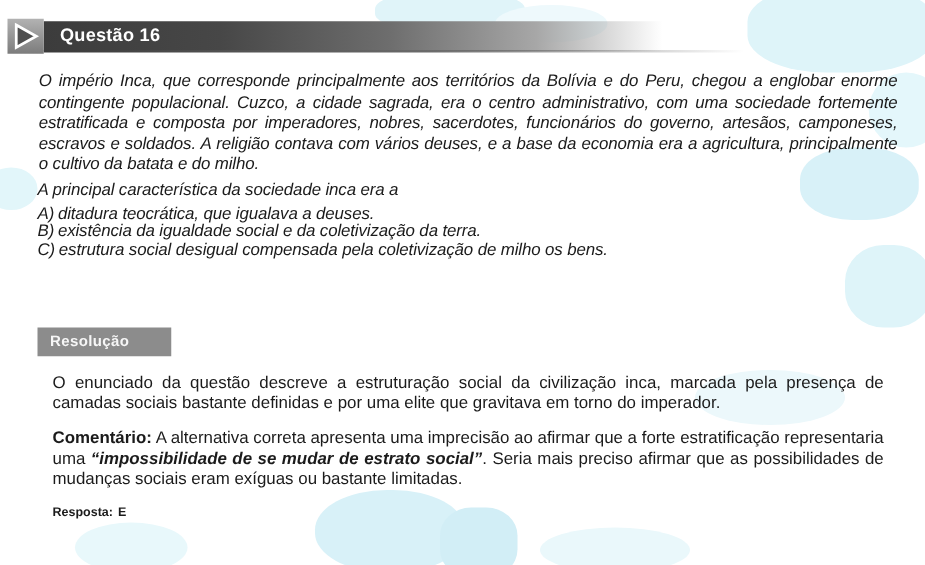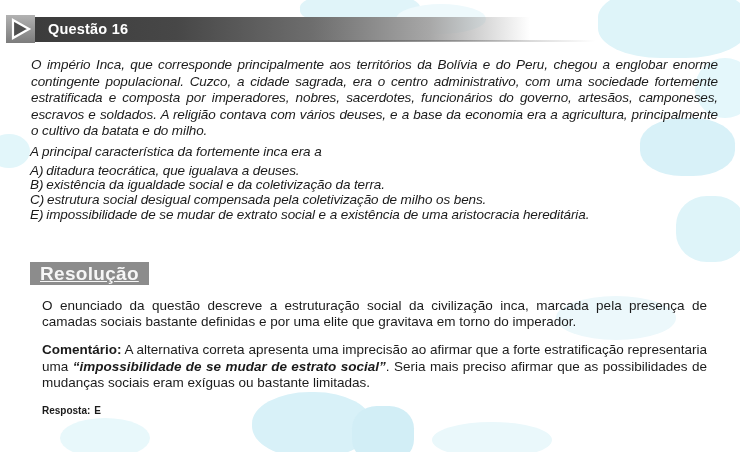--- a/index.html
+++ b/index.html
@@ -44,22 +44,22 @@
     margin:1px;font-style:italic;text-align:justify;font-weight:500;
   }
   .stem{margin:4px 0 0 0;font-style:italic;font-weight:500;}
   .alts{margin-top:3px;}
   .alt{font-style:italic;line-height:14.7px;font-weight:500;}
   .alt .alt-letter{margin-right:3px;}
   
   .resolution{position:absolute;left:30px;right:21px;top:262px;z-index:1;}
   .res-box{
     display:inline-block;background:#8c8c8c;color:#f6f6f6;
-    font-size:19px;font-weight:bold;letter-spacing:.3px;
-    padding:0 10px;height:23px;line-height:23px;min-width:87px;text-decoration:underline;
+    font-size:12px;font-weight:bold;letter-spacing:.3px;
+    padding:0 10px;height:23px;line-height:23px;min-width:87px;
   }
   .res-text{margin-top:13px;font-size:13.5px;line-height:16.2px;}
   .res-text p{margin:12px;text-align:justify;}
   .answer{margin-top:7px;font-weight:bold;font-size:10px;}
   .answer .answer-value{margin-left:4px;}
   b.cl{font-weight:bold;}
   i.qt{font-style:italic;font-weight:bold;}
 </style>
 </head>
 <body>
@@ -86,33 +86,30 @@
       </svg>
     </div>
     <div class="header-bar">
       <span class="header-title">Questão 16</span>
     </div>
     <div class="header-underline"></div>
   </div>
 
   <div class="question">
     <p class="enunciado">O império Inca, que corresponde principalmente aos territórios da Bolívia e do Peru, chegou a englobar enorme contingente populacional. Cuzco, a cidade sagrada, era o centro administrativo, com uma sociedade fortemente estratificada e composta por imperadores, nobres, sacerdotes, funcionários do governo, artesãos, camponeses, escravos e soldados. A religião contava com vários deuses, e a base da economia era a agricultura, principalmente o cultivo da batata e do milho.</p>
-    <p class="stem">A principal característica da fortemente inca era a</p>
+    <p class="stem">A principal característica da sociedade inca era a</p>
     <div class="alts">
       <div class="alt">
         <span class="alt-letter">A)</span><span>ditadura teocrática, que igualava a deuses.</span>
       </div>
       <div class="alt">
         <span class="alt-letter">B)</span><span>existência da igualdade social e da coletivização da terra.</span>
       </div>
       <div class="alt">
         <span class="alt-letter">C)</span><span>estrutura social desigual compensada pela coletivização de milho os bens.</span>
-      </div>
-      <div class="alt">
-        <span class="alt-letter">E)</span><span>impossibilidade de se mudar de extrato social e a existência de uma aristocracia hereditária.</span>
       </div>
     </div>
   </div>
 
   <div class="resolution">
     <span class="res-box">Resolução</span>
     <div class="res-text">
       <p>O enunciado da questão descreve a estruturação social da civilização inca, marcada pela presença de camadas sociais bastante definidas e por uma elite que gravitava em torno do imperador.</p>
       <p><b class="cl">Comentário:</b><span> A alternativa correta apresenta uma imprecisão ao afirmar que a forte estratificação representaria uma </span><i class="qt">“impossibilidade de se mudar de estrato social”</i><span>. Seria mais preciso afirmar que as possibilidades de mudanças sociais eram exíguas ou bastante limitadas.</span></p>
       <p class="answer"><span>Resposta:</span><span class="answer-value">E</span></p>

